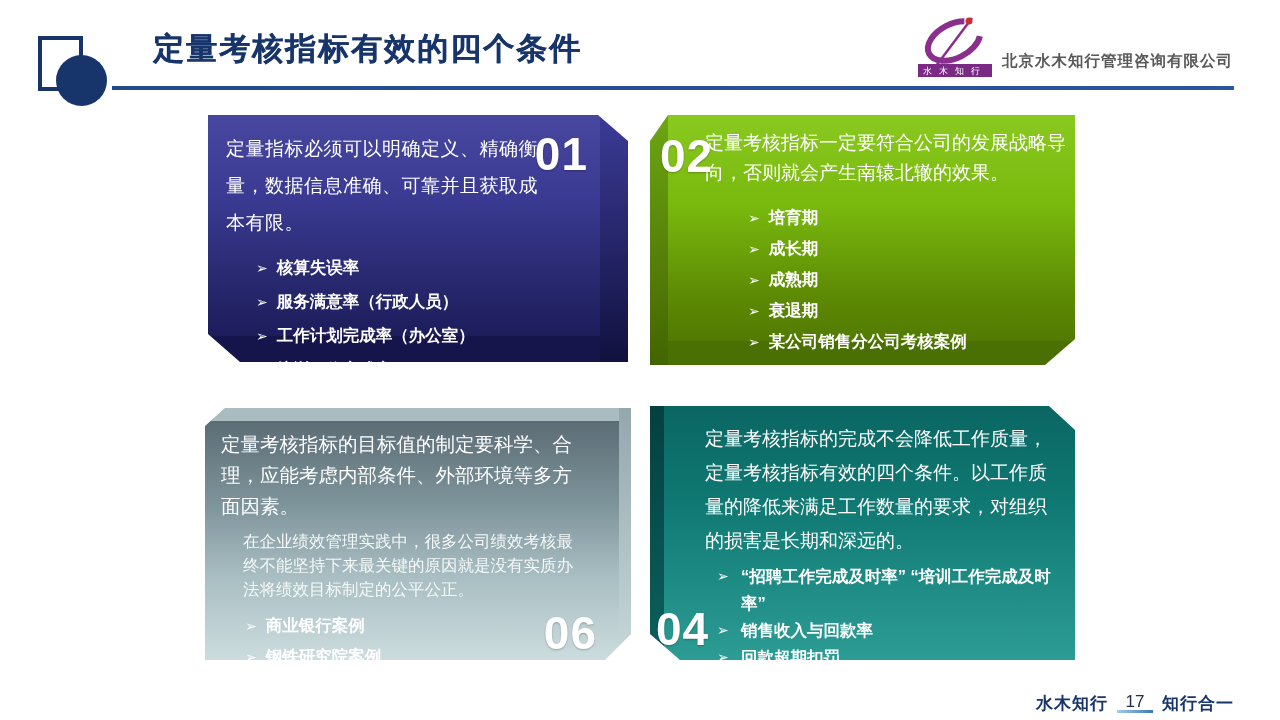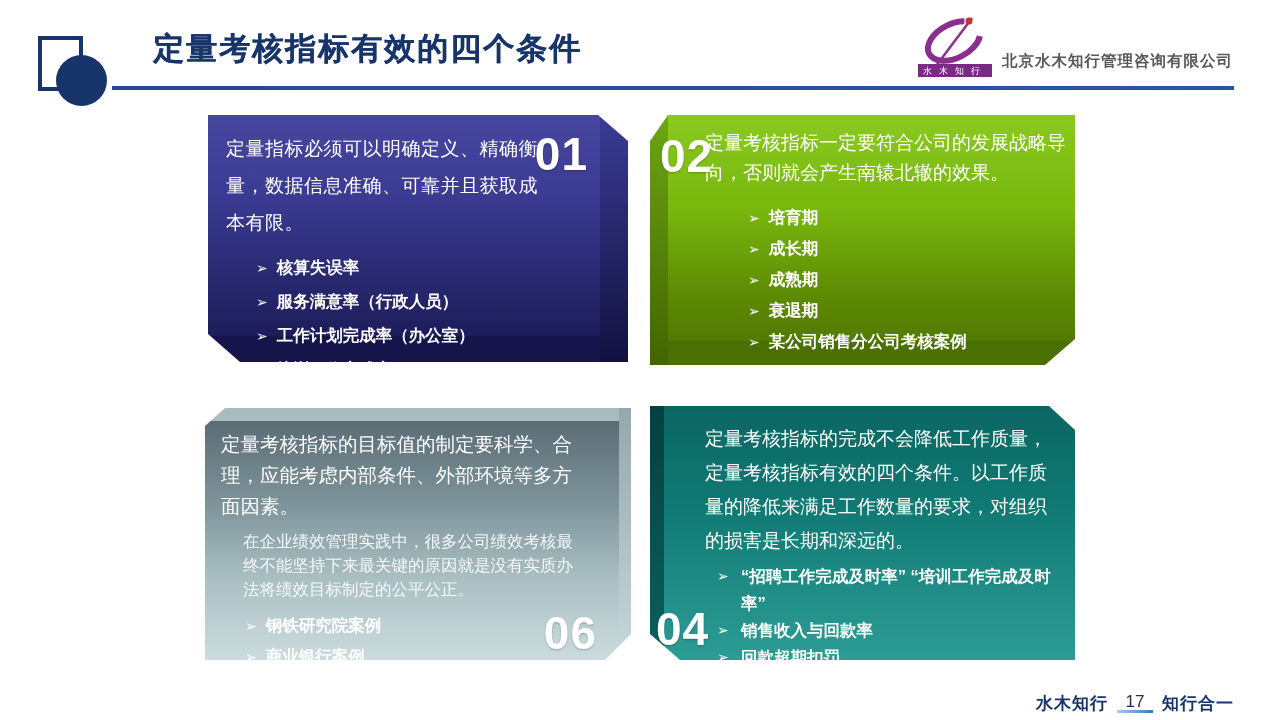--- a/index.html
+++ b/index.html
@@ -157,22 +157,22 @@
     <div class="num">02</div>
   </div>
 
   <div class="box box03">
     <div class="b-side"></div>
     <div class="b-band"></div>
     <div class="b-face">
       <div class="intro">定量考核指标的目标值的制定要科学、合理，应能考虑内部条件、外部环境等多方面因素。</div>
       <div class="para">在企业绩效管理实践中，很多公司绩效考核最终不能坚持下来最关键的原因就是没有实质办法将绩效目标制定的公平公正。</div>
       <ul class="bullets">
+        <li><span class="aw">➢</span><span>商业银行案例</span></li>
         <li><span class="aw">➢</span><span>钢铁研究院案例</span></li>
-        <li><span class="aw">➢</span><span>商业银行案例</span></li>
         <li><span class="aw">➢</span><span>某电子公司案例</span></li>
       </ul>
     </div>
     <div class="num">06</div>
   </div>
 
   <div class="box box04">
     <div class="b-side"></div>
     <div class="b-face">
       <div class="intro">定量考核指标的完成不会降低工作质量，定量考核指标有效的四个条件。以工作质量的降低来满足工作数量的要求，对组织的损害是长期和深远的。</div>

